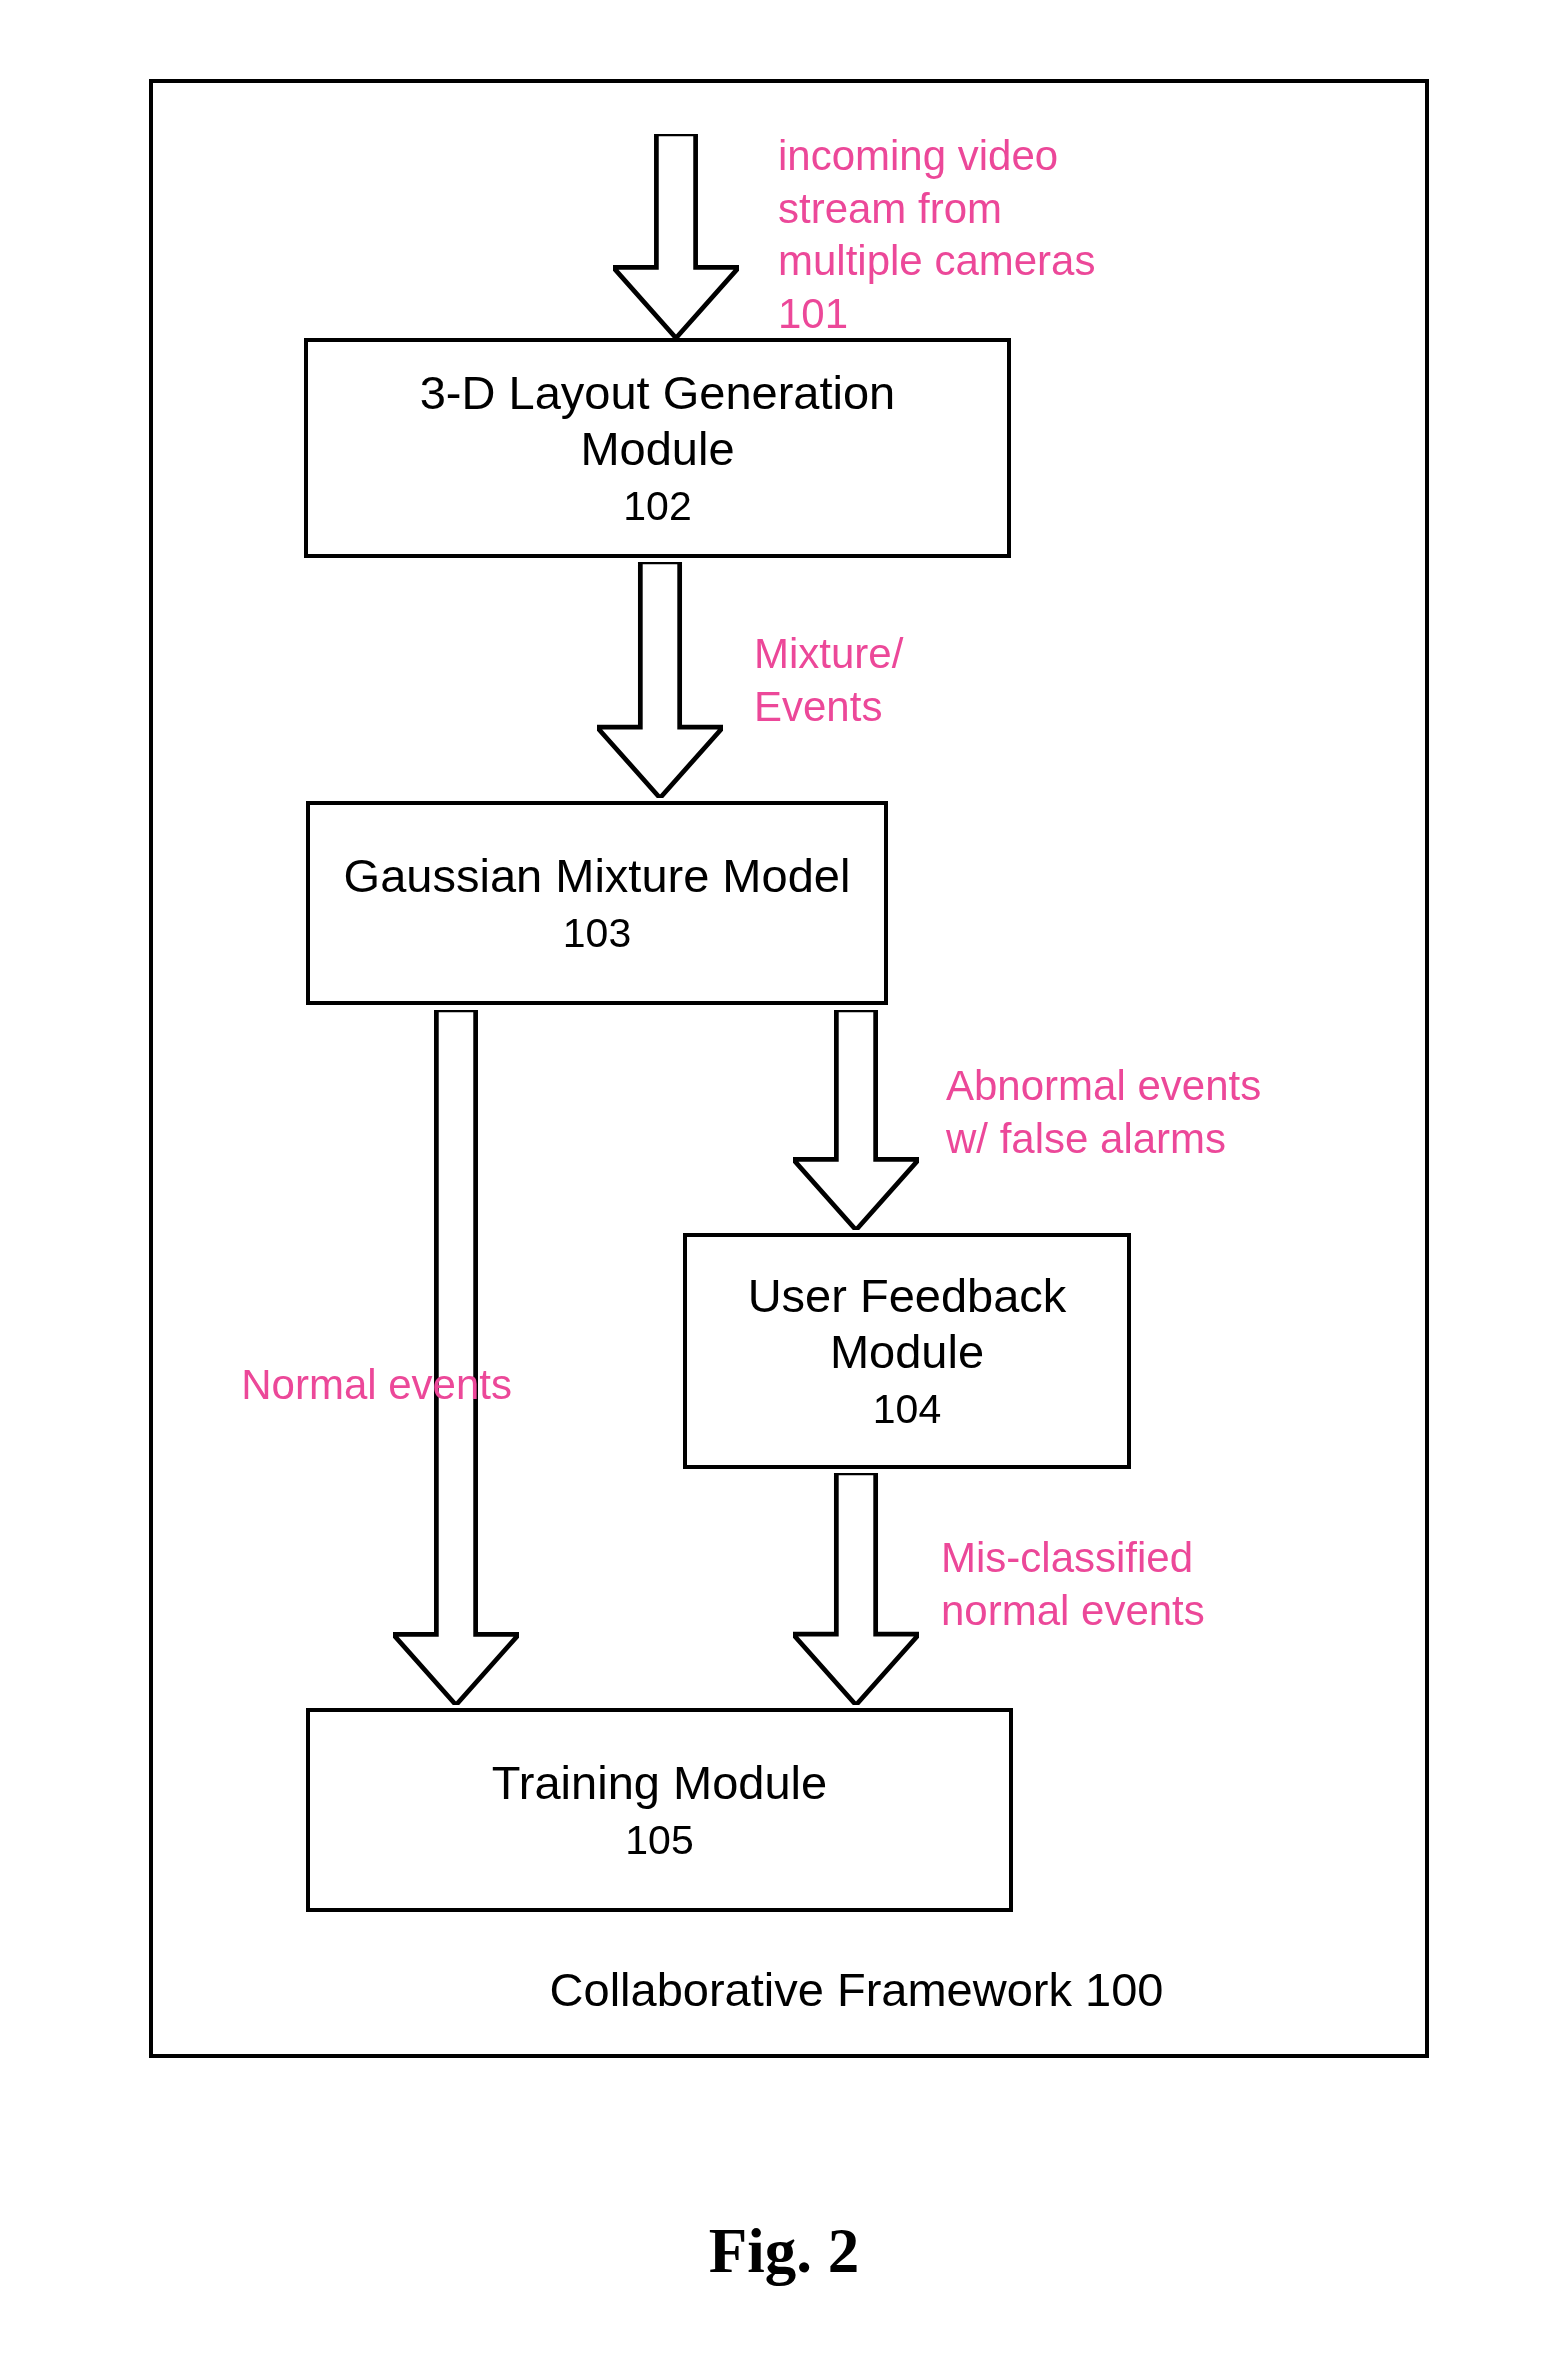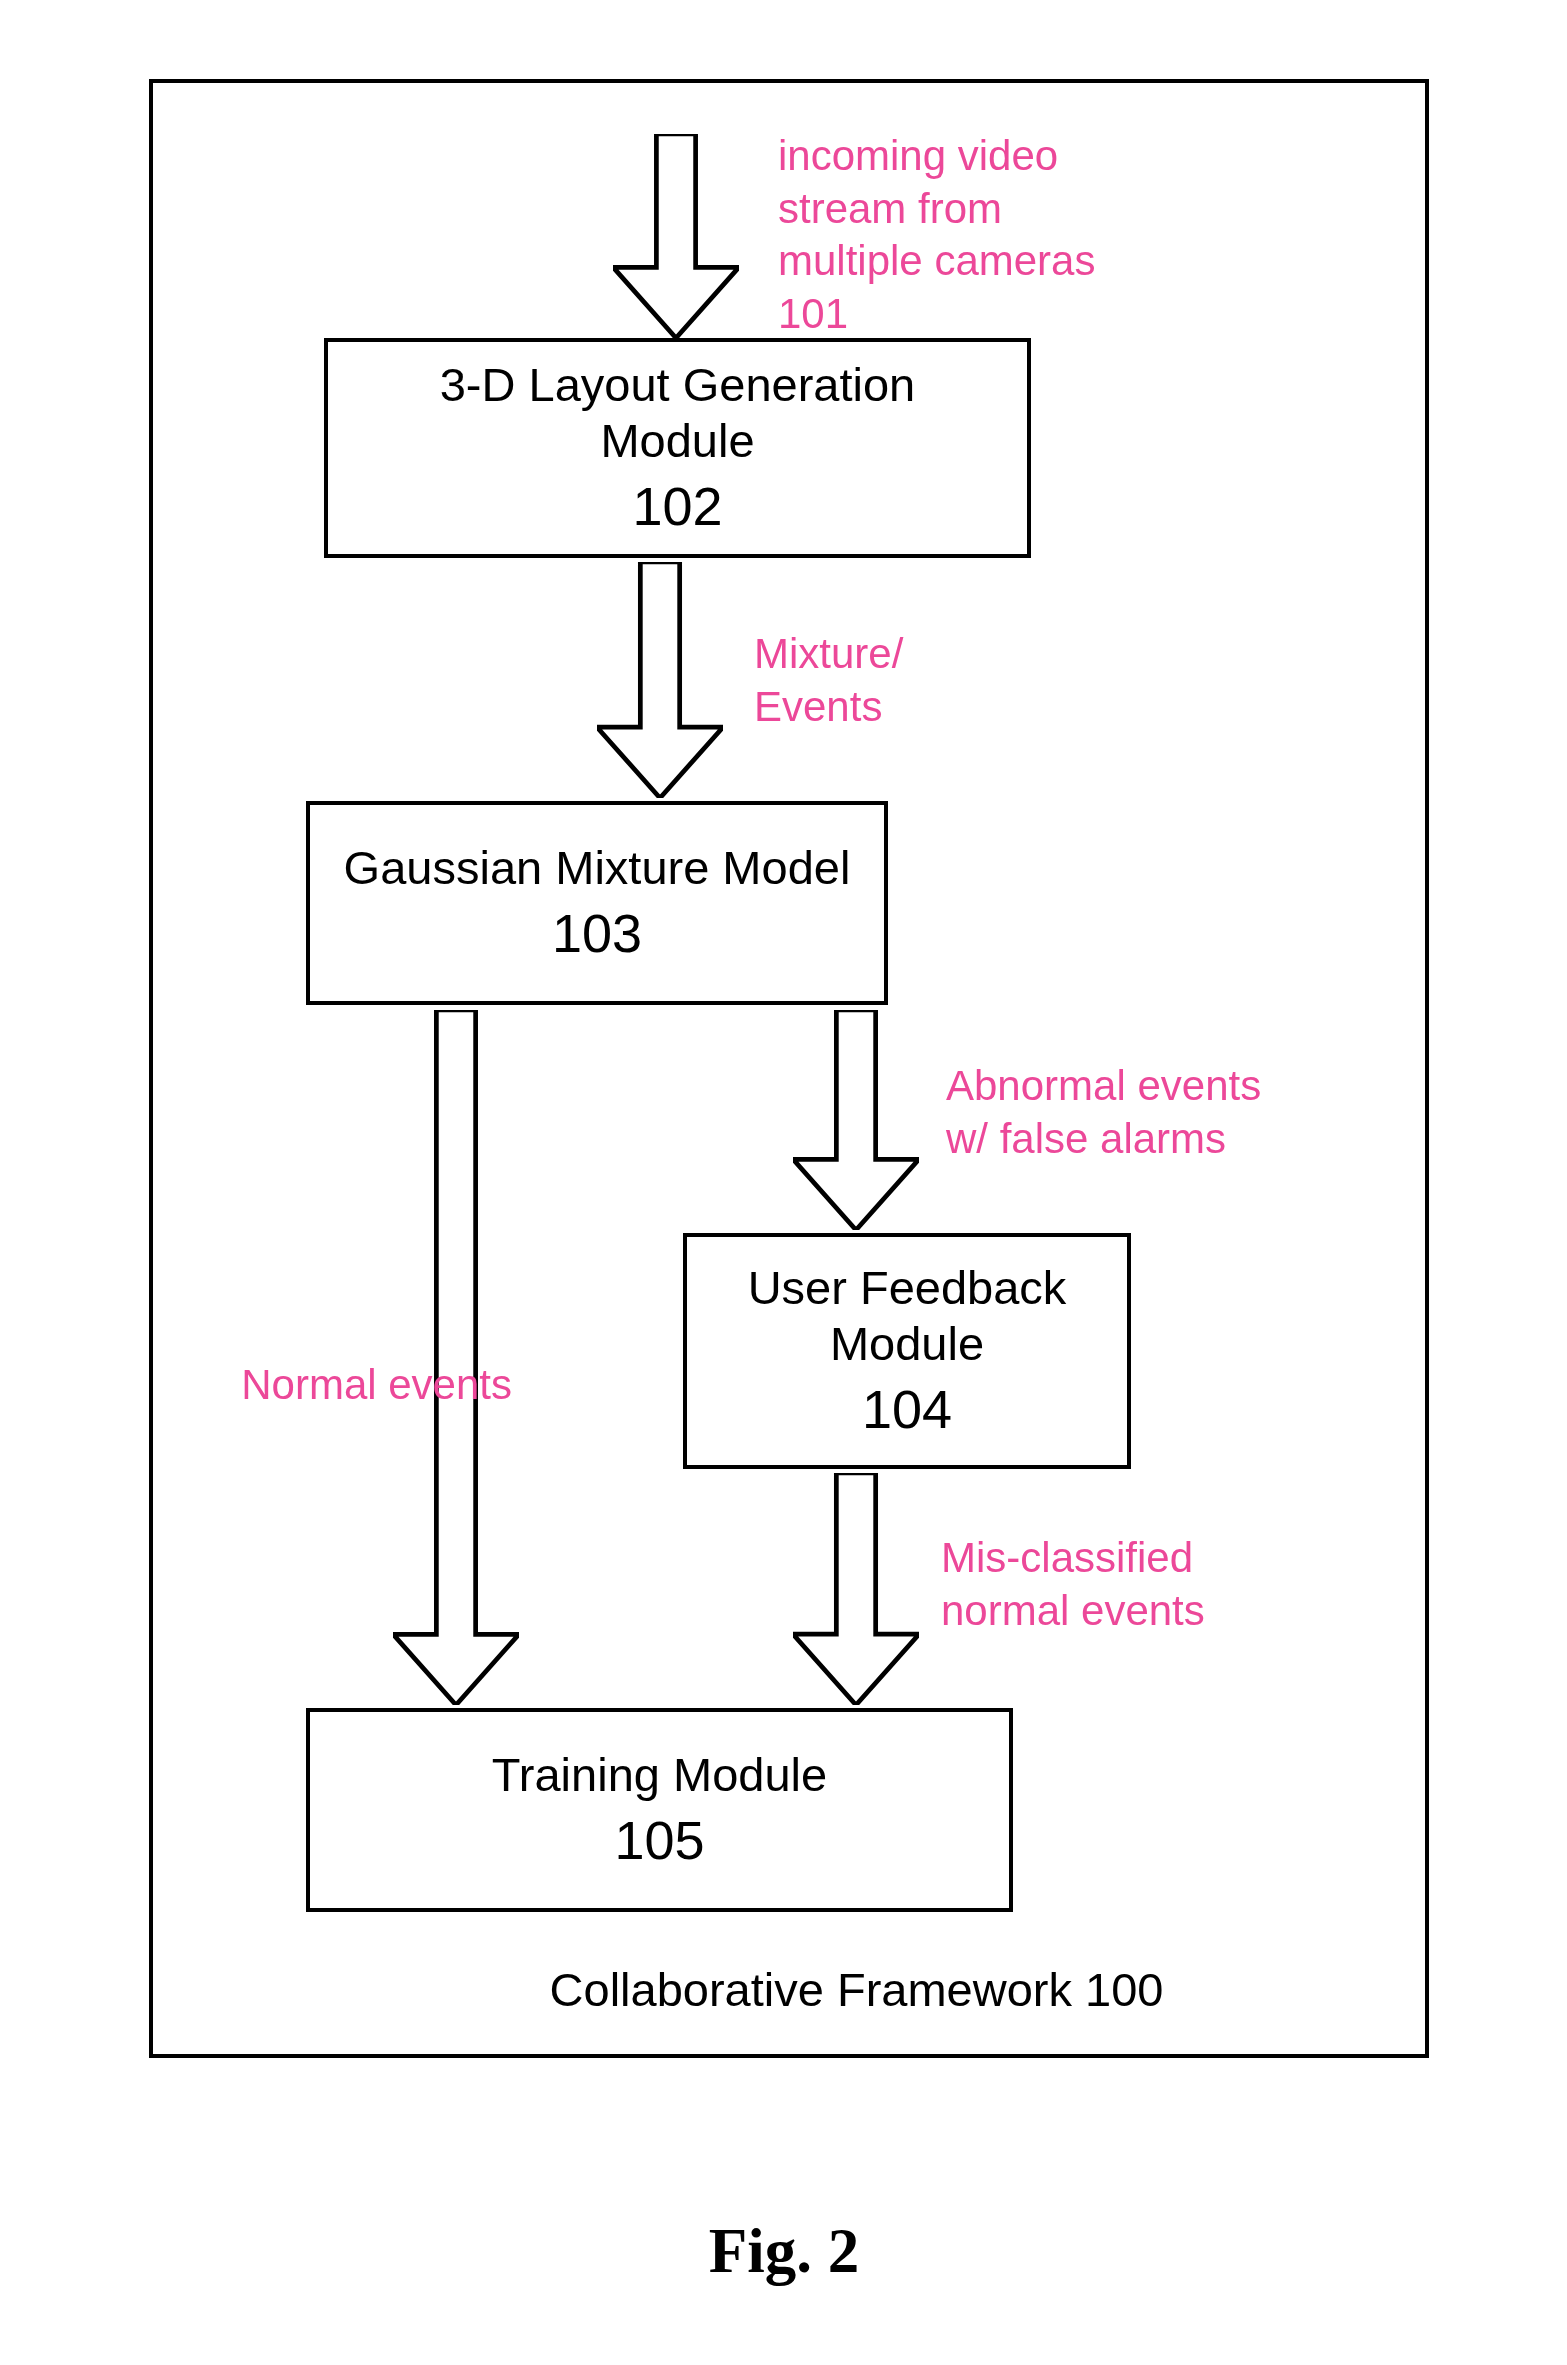--- a/index.html
+++ b/index.html
@@ -32,21 +32,21 @@
     flex-direction: column;
     align-items: center;
     justify-content: center;
     text-align: center;
   }
   .box .title {
     font-size: 47px;
     line-height: 1.2;
   }
   .box .num {
-    font-size: 54px;
+    font-size: 41px;
     line-height: 1.2;
     margin-top: 4.7px;
   }
   .label {
     position: absolute;
     font-size: 42px;
     line-height: 1.25;
     color: #ec4899;
   }
   .caption {
@@ -72,21 +72,21 @@
   <div class="frame"></div>
 
   <svg class="arrow" style="left:613px; top:134px; width:126px; height:204px;" viewBox="0 0 160 260">
     <path d="M55 0 L105 0 L105 170 L160 170 L80 260 L0 170 L55 170 Z" fill="#fff" stroke="#000" stroke-width="6"></path>
   </svg>
   <div class="label" style="left:778px; top:130px; width:440px; white-space:pre-line; text-align:left;">incoming video
 stream from
 multiple cameras
 101</div>
 
-  <div class="box" style="left:324px; top:338px; width:707px; height:220px;">
+  <div class="box" style="left:304px; top:338px; width:707px; height:220px;">
     <div class="title" style="white-space:pre-line;">3-D Layout Generation
 Module</div>
     <div class="num">102</div>
   </div>
 
   <svg class="arrow" style="left:597px; top:562px; width:126px; height:236px;" viewBox="0 0 160 300">
     <path d="M55 0 L105 0 L105 210 L160 210 L80 300 L0 210 L55 210 Z" fill="#fff" stroke="#000" stroke-width="6"></path>
   </svg>
   <div class="label" style="left:754px; top:628px; width:283px; white-space:pre-line; text-align:left;">Mixture/
 Events</div>

